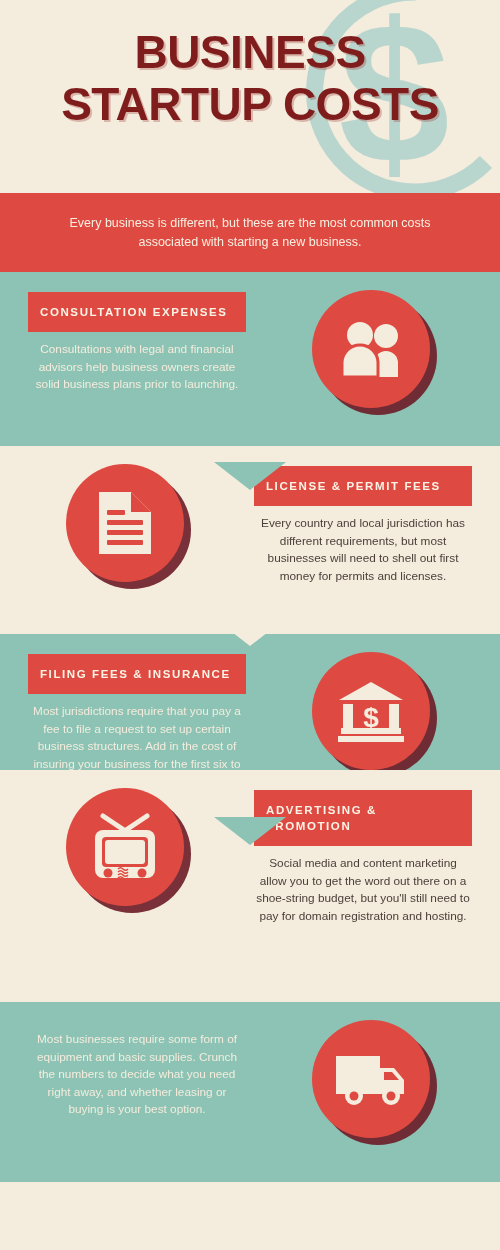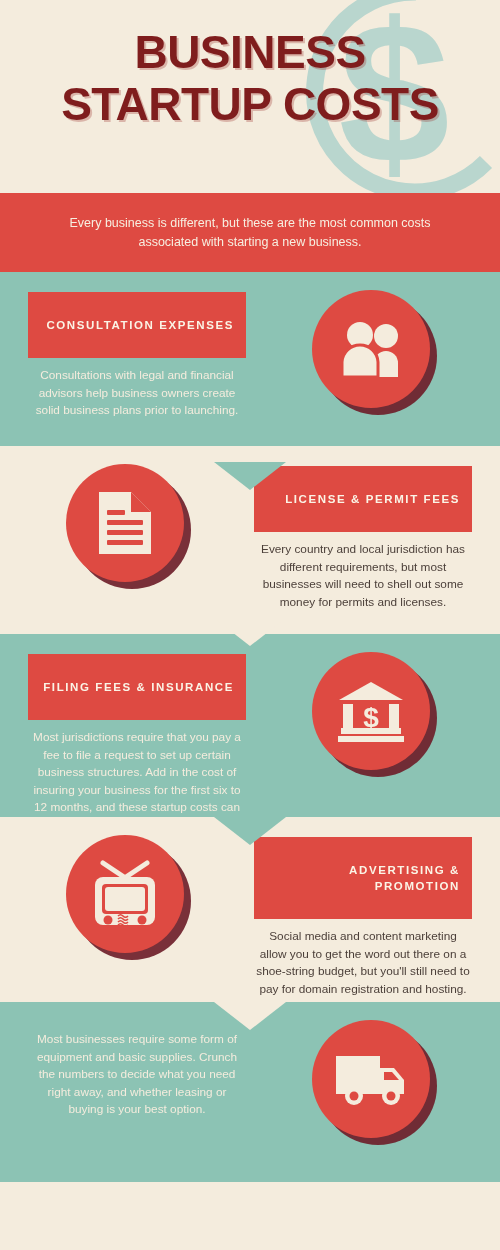--- a/index.html
+++ b/index.html
@@ -109,22 +109,22 @@
   .text-right { left: 254px; }
 
   .label-bar {
     display: inline-block;
     background: #de4a42;
     color: #fbf4e6;
     font-weight: bold;
     font-size: 11.5px;
     letter-spacing: 1.6px;
     line-height: 16px;
-    padding: 25px 12px;
-    text-align: right;
+    padding: 12px 12px;
+    text-align: left;
     box-sizing: border-box;
     width: 100%;
   }
   .body-copy {
     font-size: 11.8px;
     line-height: 17.5px;
     text-align: center;
     margin-top: 9px;
     padding: 0 2px;
   }
@@ -161,21 +161,21 @@
     display: flex;
     align-items: center;
     justify-content: center;
   }
   .icon-circle svg { display: block; }
 
   
   .s1 { top: 272px;  height: 190px; }
   .s2 { top: 446px;  height: 172px; }
   .s3 { top: 634px;  height: 183px; }
-  .s4 { top: 817px;  height: 185px; text-decoration: underline; }
+  .s4 { top: 770px;  height: 185px; text-decoration: underline; }
   .s5 { top: 1002px; height: 180px; }
 
   .footer-strip {
     position: absolute;
     left: 0;
     top: 1182px;
     width: 500px;
     height: 68px;
     background: #f4ecdd;
   }
@@ -216,21 +216,21 @@
           <path d="M6 56 V41 a18 18 0 0 1 18 -17 a18 18 0 0 1 18 17 V56 Z" fill="#f4ecdd" stroke="#de4a42" stroke-width="3"></path>
         </svg>
       </div>
     </div>
   </div>
 
   <div class="section sec-cream s2 on-cream">
     <div class="notch notch-cream"></div>
     <div class="text-block text-right">
       <div class="label-bar">LICENSE &amp; PERMIT FEES</div>
-      <div class="body-copy">Every country and local jurisdiction has different requirements, but most businesses will need to shell out some money for permits and licenses.</div>
+      <div class="body-copy">Every country and local jurisdiction has different requirements, but most businesses will need to shell out first money for permits and licenses.</div>
     </div>
     <div class="icon-badge icon-left">
       <div class="icon-shadow"></div>
       <div class="icon-circle">
         <svg width="56" height="66" viewBox="0 0 56 66">
           <path d="M2 2 H34 L54 22 V64 H2 Z" fill="#f4ecdd"></path>
           <path d="M34 2 L54 22 H34 Z" fill="#de4a42"></path>
           <g fill="#de4a42">
             <rect x="10" y="20" width="18" height="5" rx="1"></rect>
             <rect x="10" y="30" width="36" height="5" rx="1"></rect>

